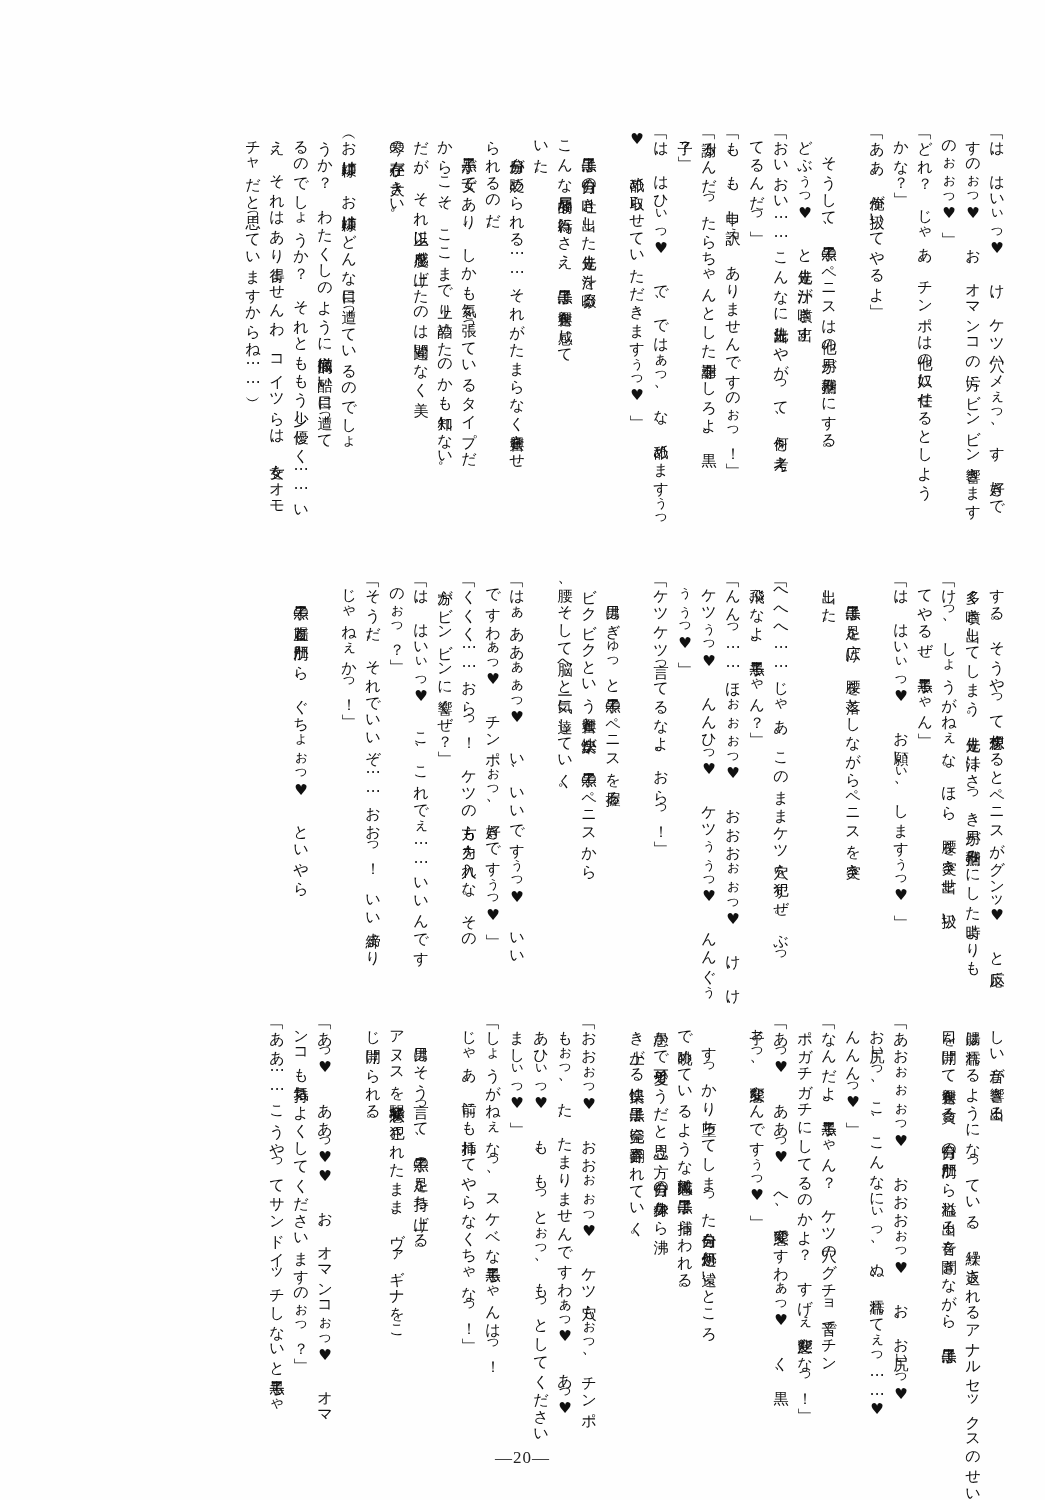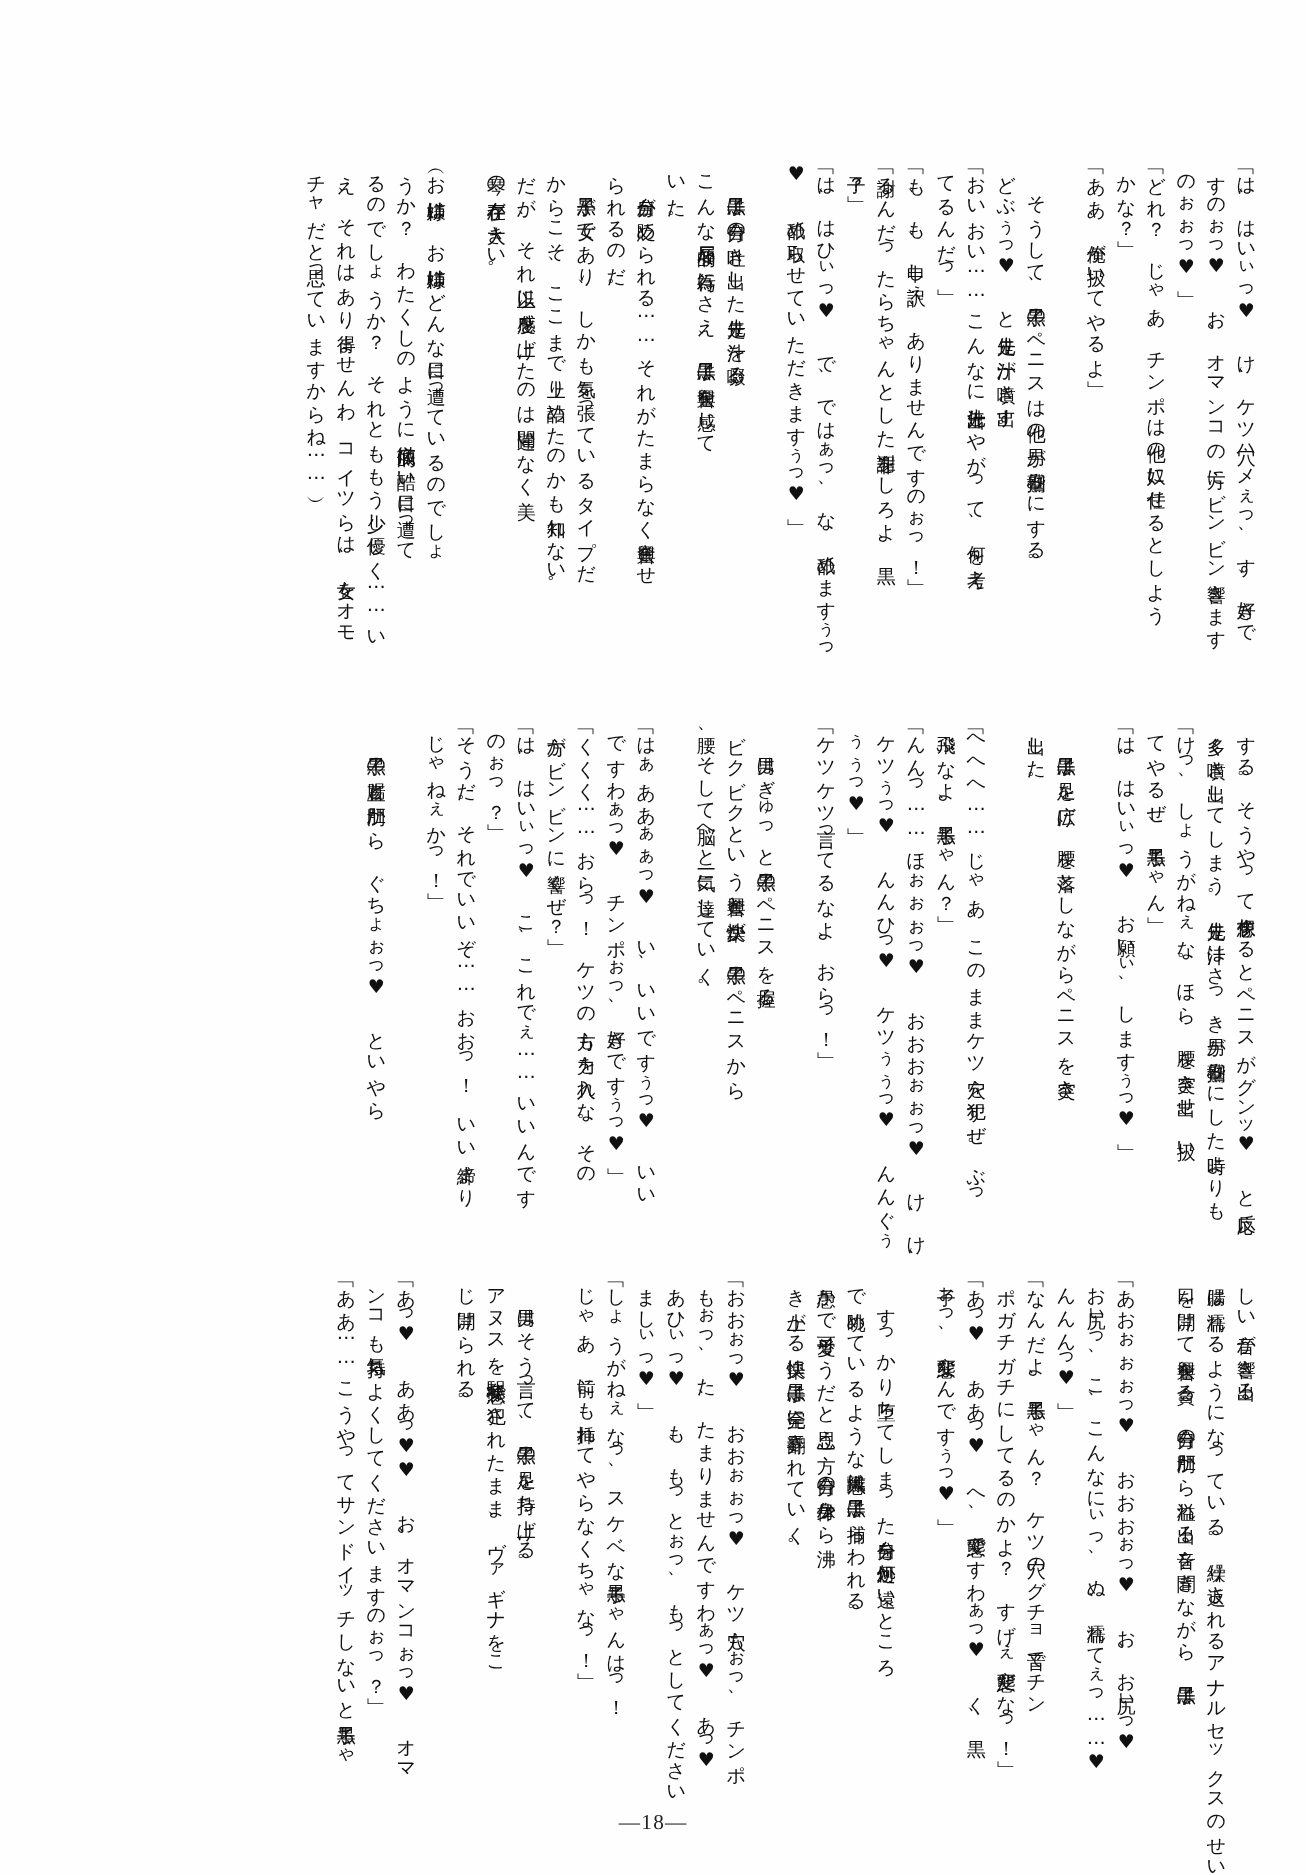--- a/index.html
+++ b/index.html
@@ -174,15 +174,15 @@
       <div class="col"></div>
       <div class="col">　男はそう言って、黒子の足を持ち上げる。</div>
       <div class="col">アヌスを駅弁状態で犯されたまま、ヴァギナをこ</div>
       <div class="col">じ開けられる。</div>
       <div class="col"></div>
       <div class="col">「あっ♥　ああっ♥♥　お、オマンコぉっ♥　オマ</div>
       <div class="col">ンコも気持ちよくしてくださいますのぉっ？」</div>
       <div class="col">「ああ……こうやってサンドイッチしないと黒子ちゃ</div>
     </div>
 
-  <div class="page-number">—18—</div>
+  <div class="page-number">—20—</div>
 
 </div>
 
 </body></html>

